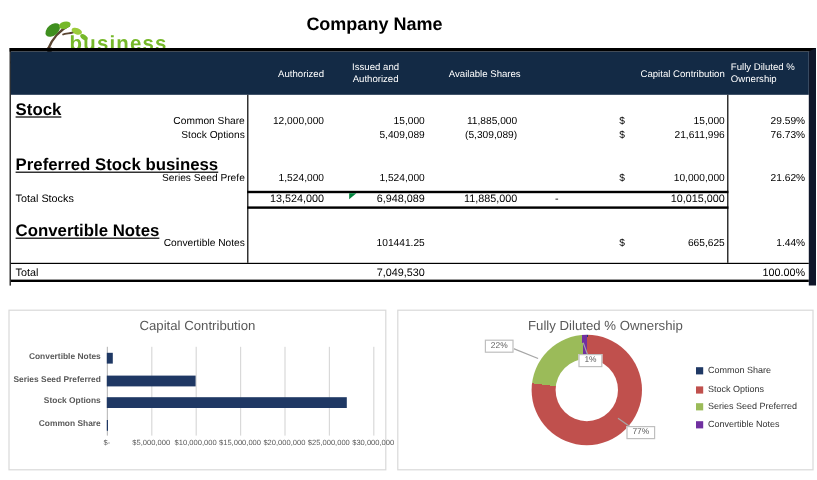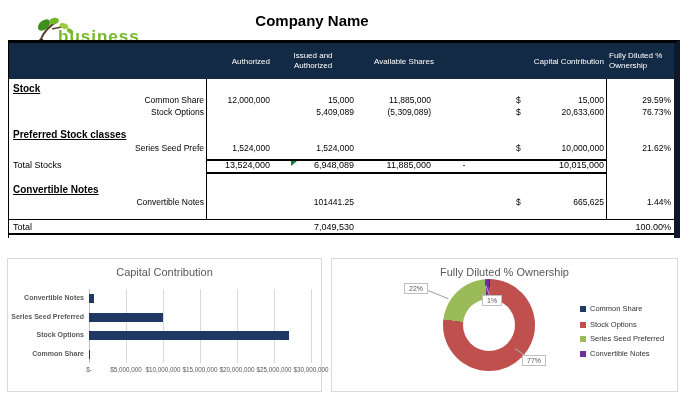--- a/index.html
+++ b/index.html
@@ -33,21 +33,21 @@
   .trow{position:absolute;left:0;width:665px;height:12px;line-height:12px;}
   .cell{position:absolute;top:0;white-space:nowrap;line-height:inherit;}
   .col-label{left:60px;width:135px;text-align:right;}
   .col-auth{left:199px;width:62px;text-align:right;}
   .col-issued{left:261px;width:84px;text-align:right;}
   .col-avail{left:348px;width:74px;text-align:right;}
   .col-dash{left:425px;width:60px;text-align:center;}
   .col-cur{left:507px;width:14px;text-align:left;}
   .col-cap{left:517px;width:78px;text-align:right;}
   .col-pct{left:600px;width:62px;text-align:right;}
-  .sec-head{position:absolute;left:4px;font-weight:bold;text-decoration:underline;font-size:10px;white-space:nowrap;}
+  .sec-head{position:absolute;left:4px;font-weight:bold;text-decoration:underline;font-size:14px;white-space:nowrap;}
   .bold{font-weight:normal;}
 
   .total-stocks-box{position:absolute;left:197px;top:0;width:401px;height:15px;
                     border-top:2px solid #000;border-bottom:2.5px solid #000;box-sizing:border-box;}
   .row-total-stocks{height:15px;line-height:13px;font-size:9px;}
   .row-total{height:16px;line-height:15px;border-top:1.5px solid #000;border-bottom:2.5px solid #000;box-sizing:border-box;font-size:9px;}
 
   .vline{position:absolute;top:36px;width:1px;background:#000;}
   .vline-a{left:197px;height:140px;}
   .vline-b{left:597px;height:140px;}
@@ -132,25 +132,25 @@
       <span class="cell col-cur">$</span>
       <span class="cell col-cap">15,000</span>
       <span class="cell col-pct">29.59%</span>
     </div>
 
     <div class="trow" style="top:63px;">
       <span class="cell col-label">Stock Options</span>
       <span class="cell col-issued">5,409,089</span>
       <span class="cell col-avail">(5,309,089)</span>
       <span class="cell col-cur">$</span>
-      <span class="cell col-cap">20,633,600</span>
+      <span class="cell col-cap">21,611,996</span>
       <span class="cell col-pct">76.73%</span>
     </div>
 
-    <div class="sec-head" style="top:86px;">Preferred Stock classes</div>
+    <div class="sec-head" style="top:86px;">Preferred Stock business</div>
 
     <div class="trow" style="top:99px;">
       <span class="cell col-label">Series Seed Prefe</span>
       <span class="cell col-auth">1,524,000</span>
       <span class="cell col-issued">1,524,000</span>
       <span class="cell col-cur">$</span>
       <span class="cell col-cap">10,000,000</span>
       <span class="cell col-pct">21.62%</span>
     </div>
 

